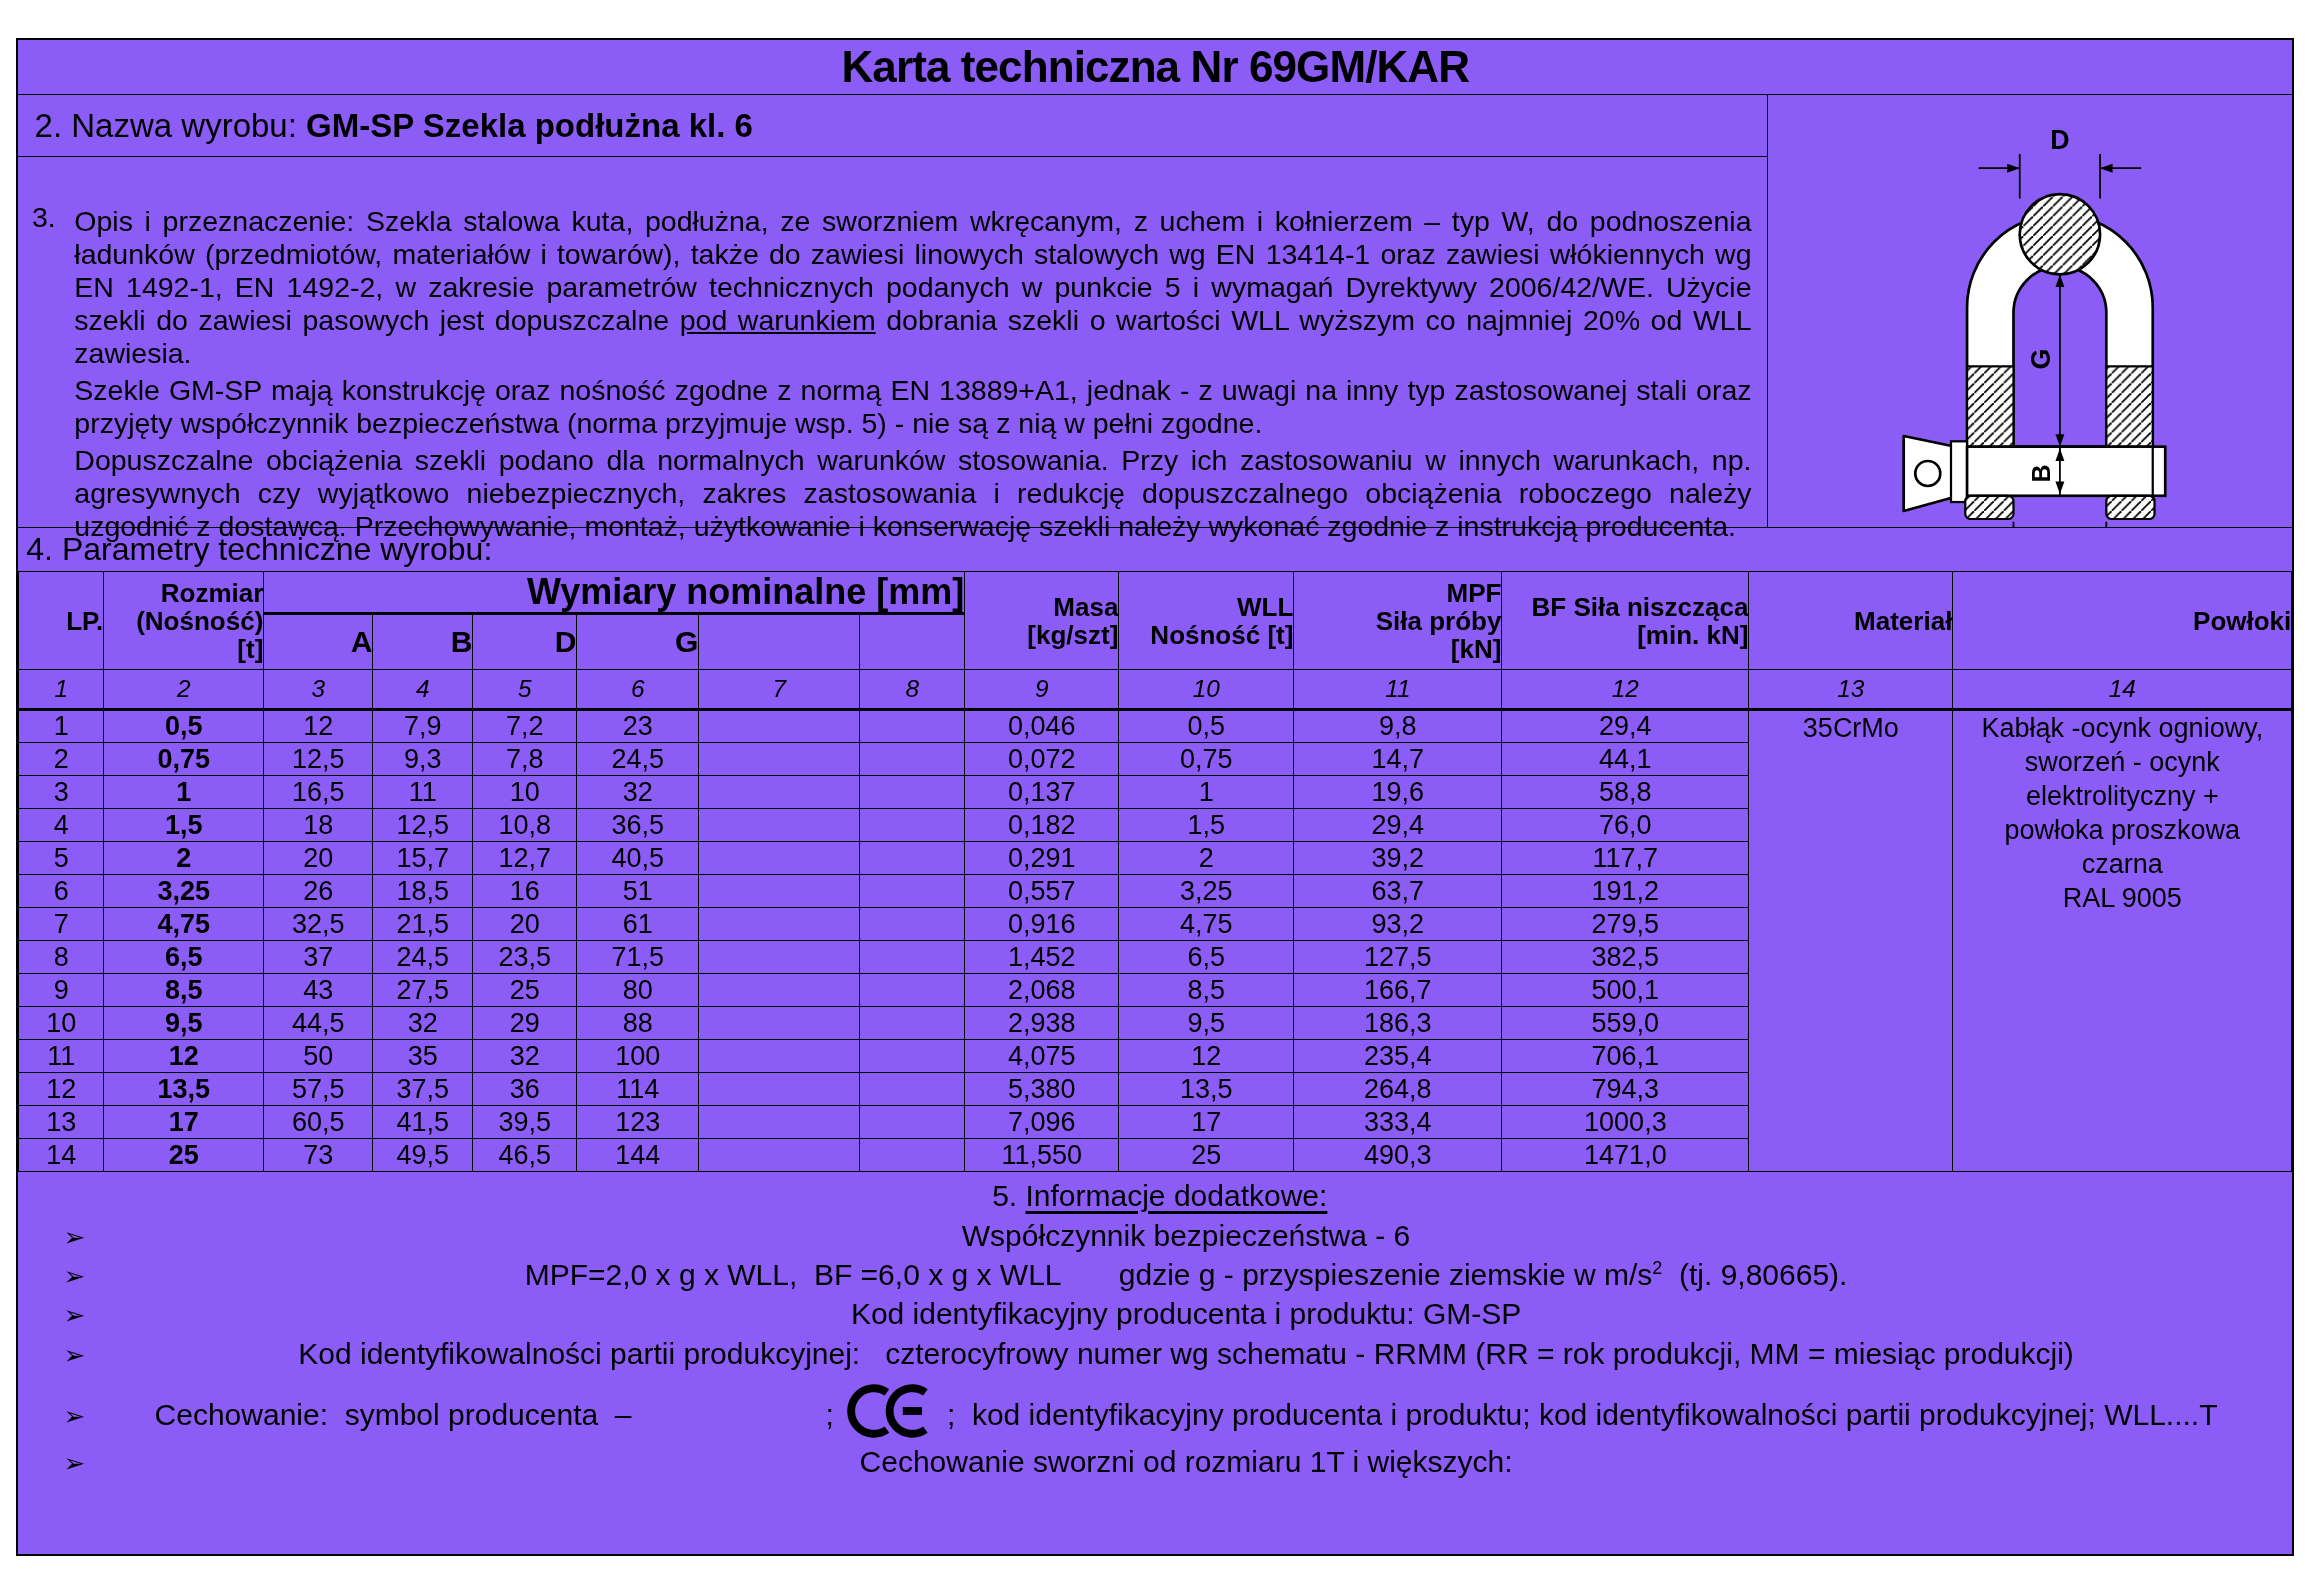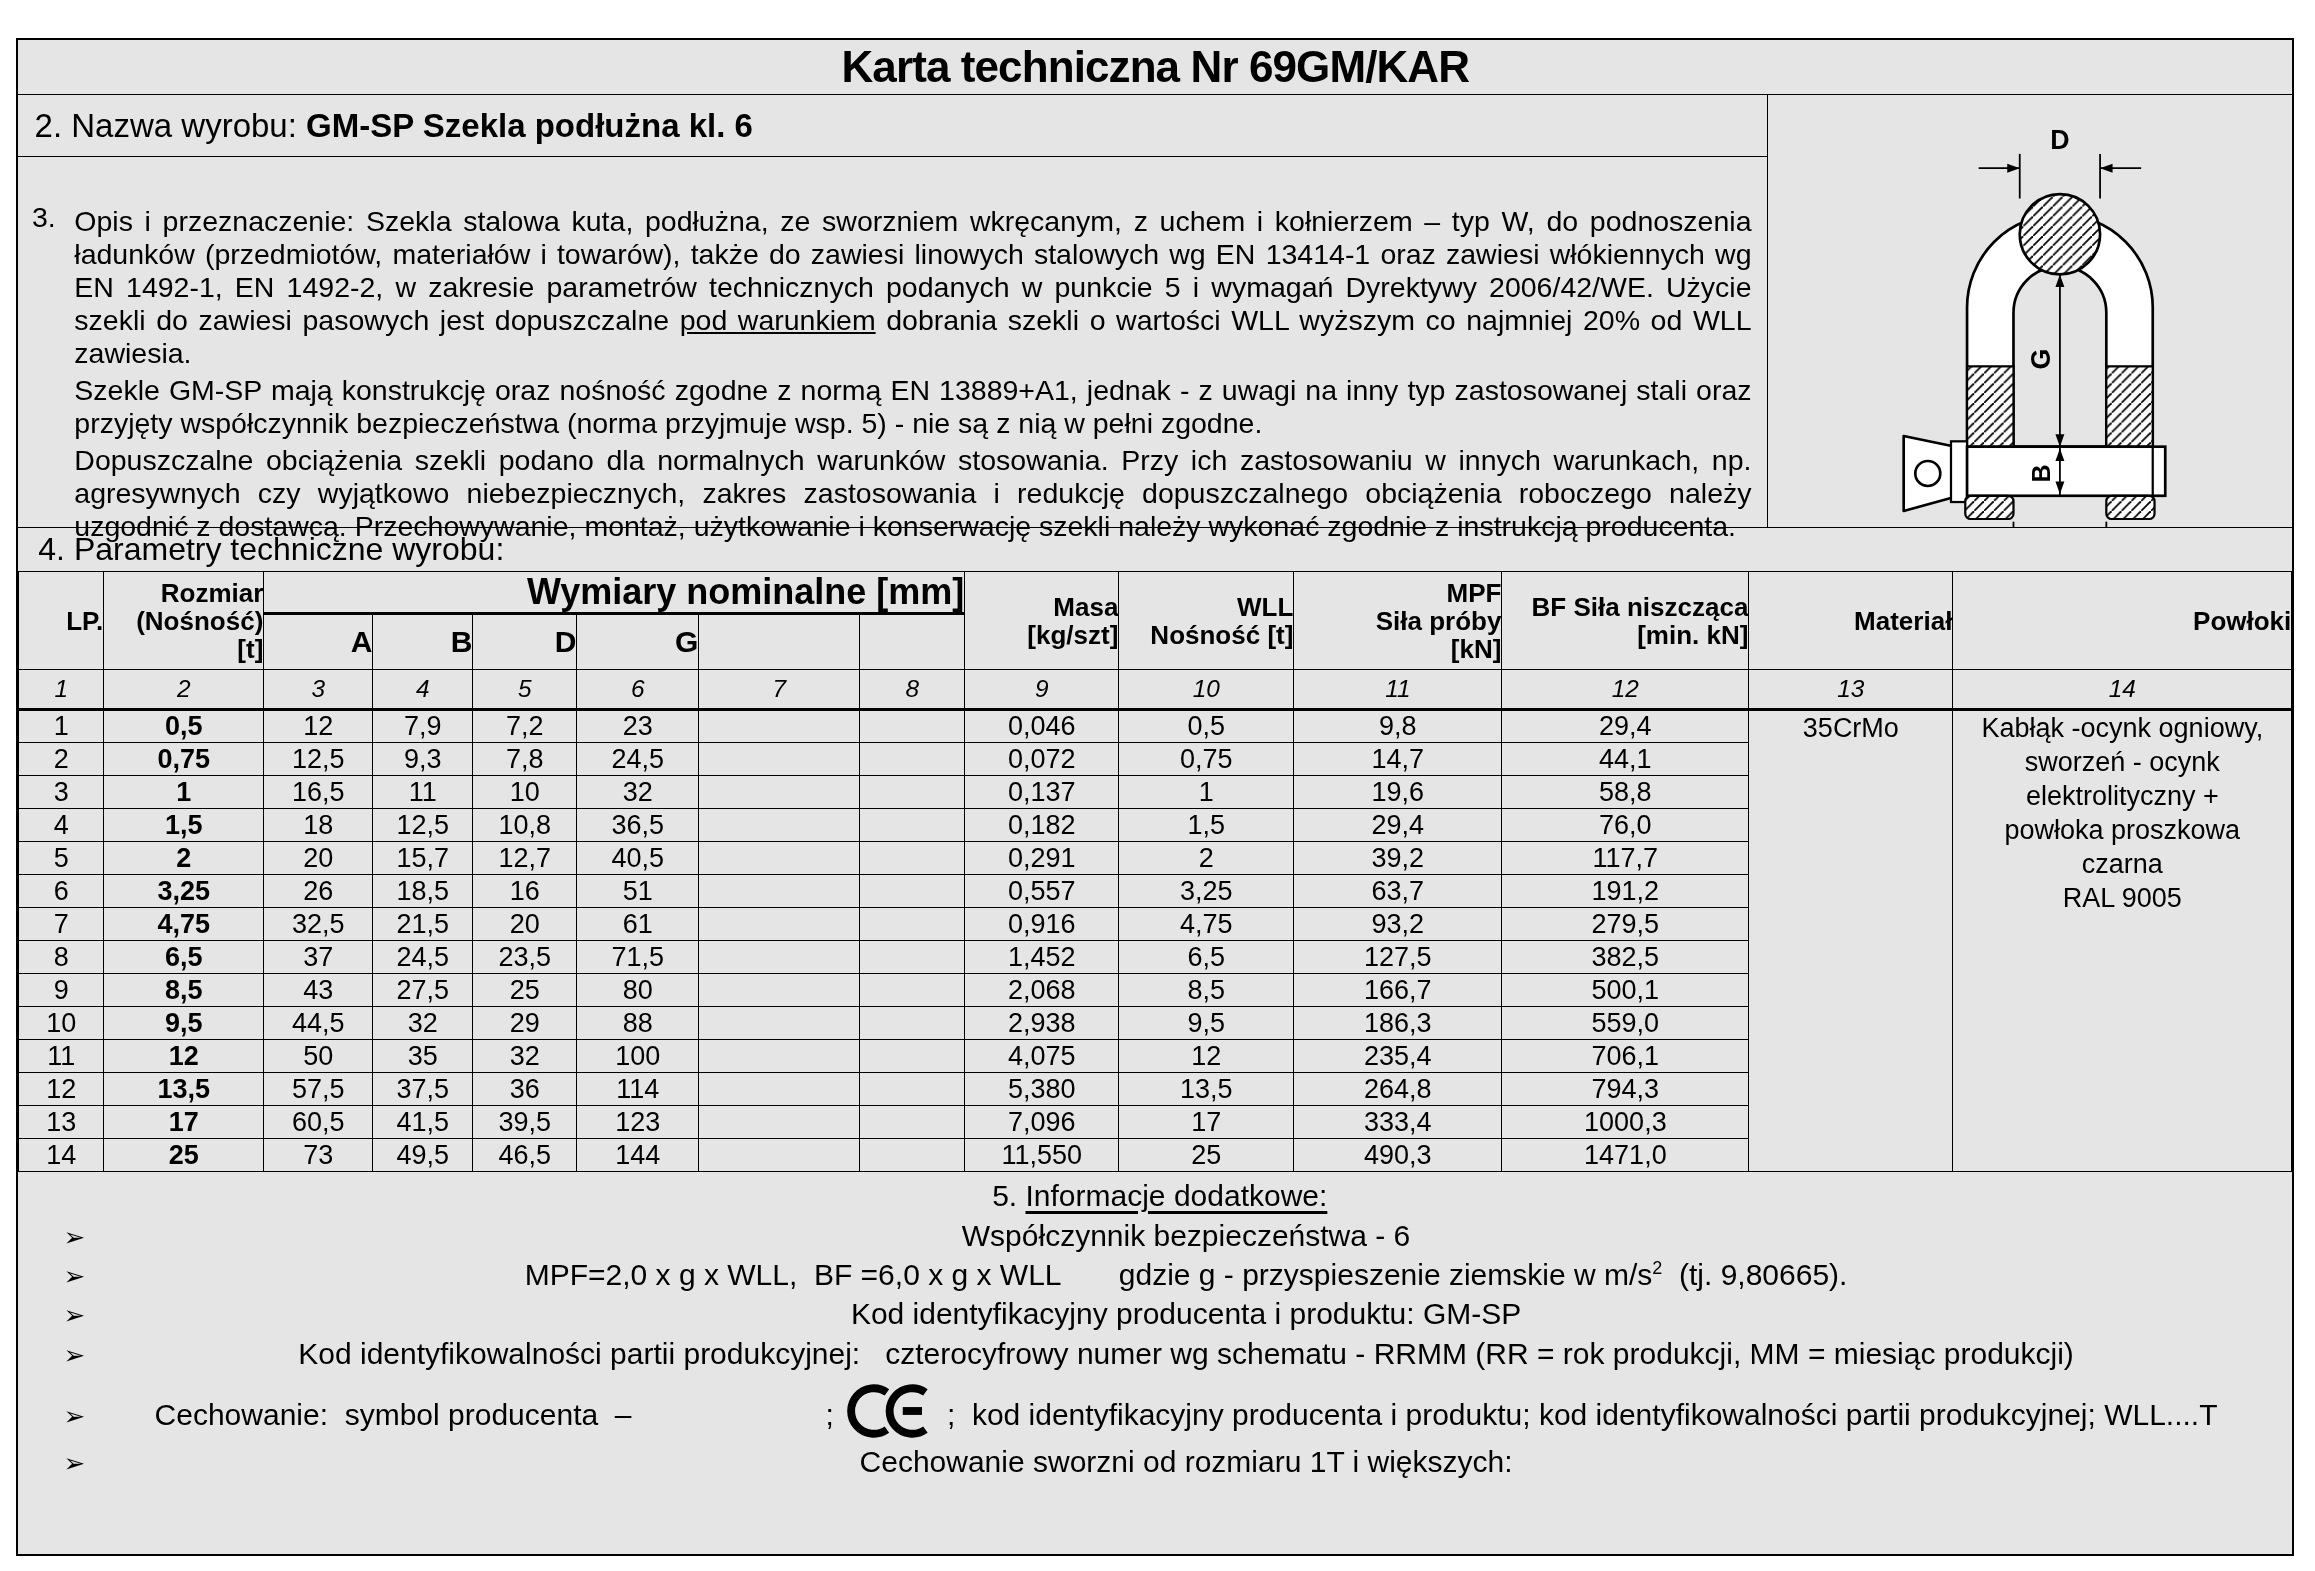--- a/index.html
+++ b/index.html
@@ -1,19 +1,19 @@
 <!DOCTYPE html>
 <html style="font-size:14.5px"><head>
 <meta charset="utf-8">
 <style>
   html,body{margin:0;padding:0;background:#fff;color:#000;
     font-family:"Liberation Sans",sans-serif;}
   .page{position:relative;width:2316px;height:1571px;background:#fff;overflow:hidden;}
   .sheet{position:absolute;left:16.3px;top:38px;width:2278px;height:1518px;
-    border:2.7px solid #000;box-sizing:border-box;display:flex;flex-direction:column;background:#e5e5e5;}
+    border:2.7px solid #000;box-sizing:border-box;display:flex;flex-direction:column;background:#8b5cf6;}
 
   .title-row{height:54px;flex:none;border-bottom:1.8px solid #000;display:flex;
     align-items:center;justify-content:center;font-weight:bold;font-size:44px;letter-spacing:-0.9px;}
 
   .row1{height:58px;flex:none;border-bottom:1.8px solid #000;display:flex;font-size:33px;}
   .cell-issuer{width:1042px;flex:none;border-right:1.8px solid #000;box-sizing:border-box;
     display:flex;align-items:center;padding-left:16.3px;}
   .cell-address{flex:1;display:flex;align-items:center;padding-left:14.5px;}
 
   .mid{height:432px;flex:none;border-bottom:1.8px solid #000;display:flex;}
@@ -22,21 +22,21 @@
   .row2{height:62px;flex:none;border-bottom:1.8px solid #000;display:flex;align-items:center;
     padding-left:16.3px;font-size:33px;box-sizing:border-box;}
   .row2 .b{font-weight:bold;}
   .desc{flex:1;display:flex;font-size:28.5px;line-height:33px;padding-top:4.5px;box-sizing:border-box;}
   .desc-num{width:52px;flex:none;padding-left:13.6px;box-sizing:border-box;}
   .desc-text{flex:1;padding-right:11.8px;text-align:justify;}
   .desc-text p{margin:4px;}
   .drawing-box{flex:1;position:relative;}
   .drawing-box svg{position:absolute;left:0;top:0;width:100%;height:100%;}
 
-  .sec4{height:43px;flex:none;display:flex;align-items:center;padding-left:20px;
+  .sec4{height:43px;flex:none;display:flex;align-items:center;padding-left:8px;
     font-size:32px;box-sizing:border-box;}
 
   table{border-collapse:collapse;table-layout:fixed;width:100%;flex:none;}
   th,td{border:1.8px solid #000;text-align:center;padding:0;overflow:hidden;}
   thead th{font-weight:bold;font-size:26px;line-height:28px;text-align:right;}
   .pre{white-space:pre-line;}
   tr.hrow1{height:42px;}
   tr.hrow2{height:56px;}
   th.dims-th{font-size:36px;border-bottom:3.6px solid #000;}
   tr.hrow2 th{font-size:30px;}

